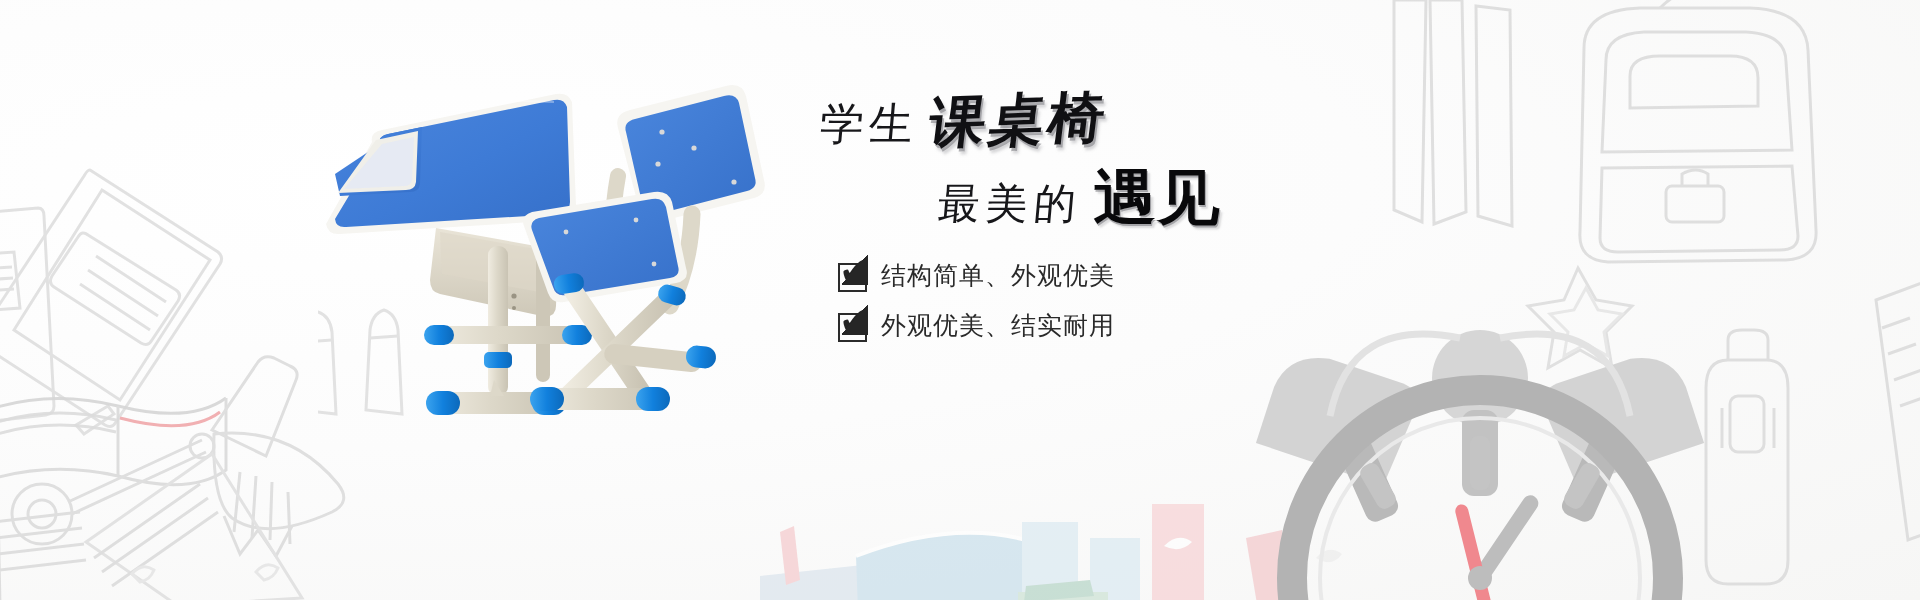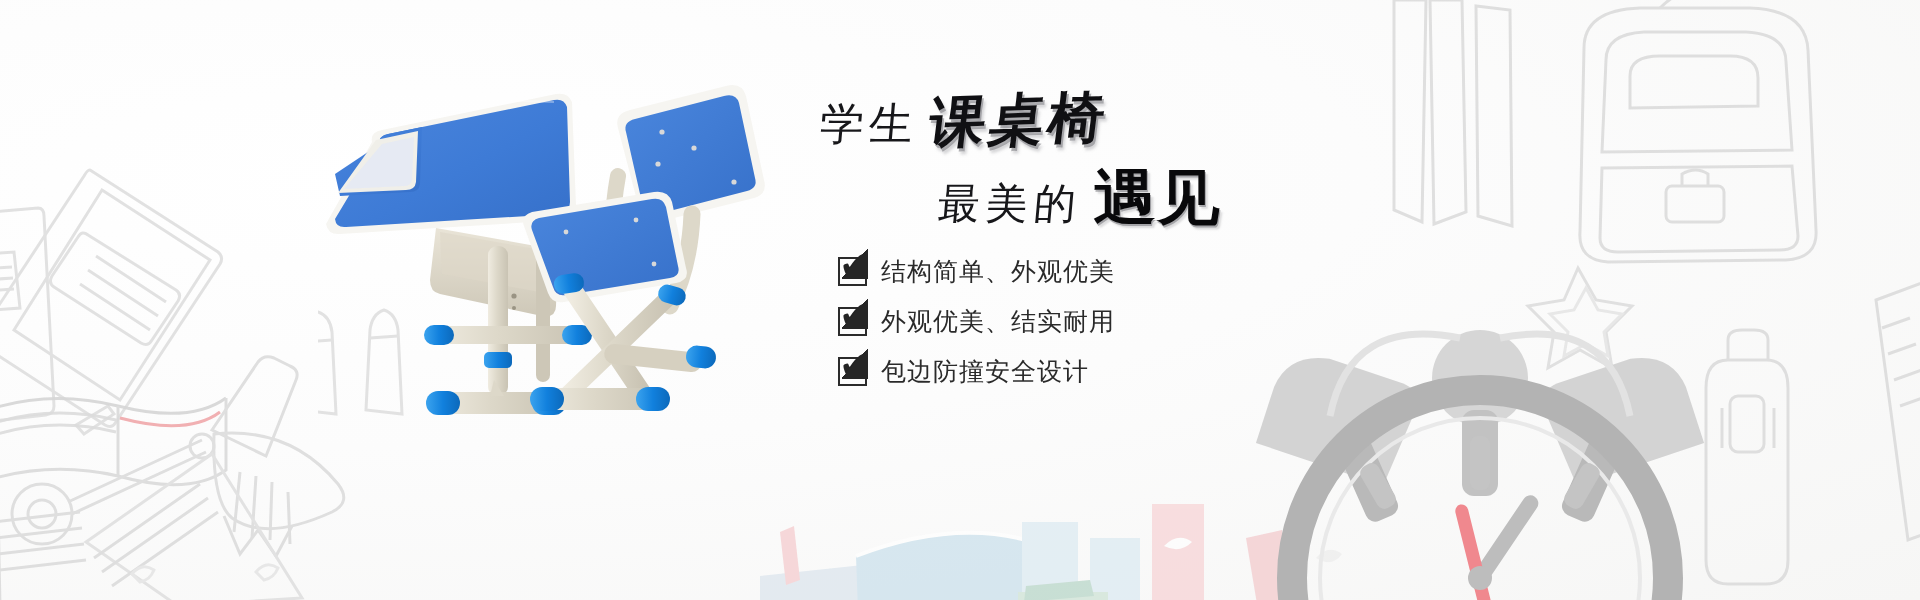--- a/index.html
+++ b/index.html
@@ -68,21 +68,21 @@
     font-size:60px;line-height:1;color:#09090b;
     font-weight:bold;letter-spacing:1px;
     display:inline-block;vertical-align:baseline;
     margin-left:14px;
     transform:scaleX(1.04);
     text-shadow:1px 2px 0 rgba(110,110,115,.5), 3px 4px 2px rgba(140,140,145,.28);
   }
 
   
   #features{position:absolute;left:838px;top:250px;}
-  .feat-row{display:flex;align-items:center;height:42px;margin-bottom:8px;}
+  .feat-row{display:flex;align-items:flex-end;height:42px;margin-bottom:8px;}
   .cbox{
     position:relative;width:25px;height:25px;flex:0 0 25px;
     border:2px solid #2b2b2b;background:transparent;margin-right:14px;
   }
   .cbox::after{
     content:"";position:absolute;
     left:2px;top:-10px;width:26px;height:30px;
     background:
       linear-gradient(to bottom right,transparent 0,transparent 48%,#262626 48%,#262626 100%);
     -webkit-mask:none;
@@ -342,22 +342,16 @@
       <span class="feat-text">结构简单、外观优美</span>
     </div>
 
     <div class="feat-row">
       <span class="cbox">
         <span class="check">✔</span>
       </span>
       <span class="feat-text">外观优美、结实耐用</span>
     </div>
 
-    <div class="feat-row">
-      <span class="cbox">
-        <span class="check">✔</span>
-      </span>
-      <span class="feat-text">包边防撞安全设计</span>
-    </div>
 
   </div>
 
 </div>
 
 </body></html>

